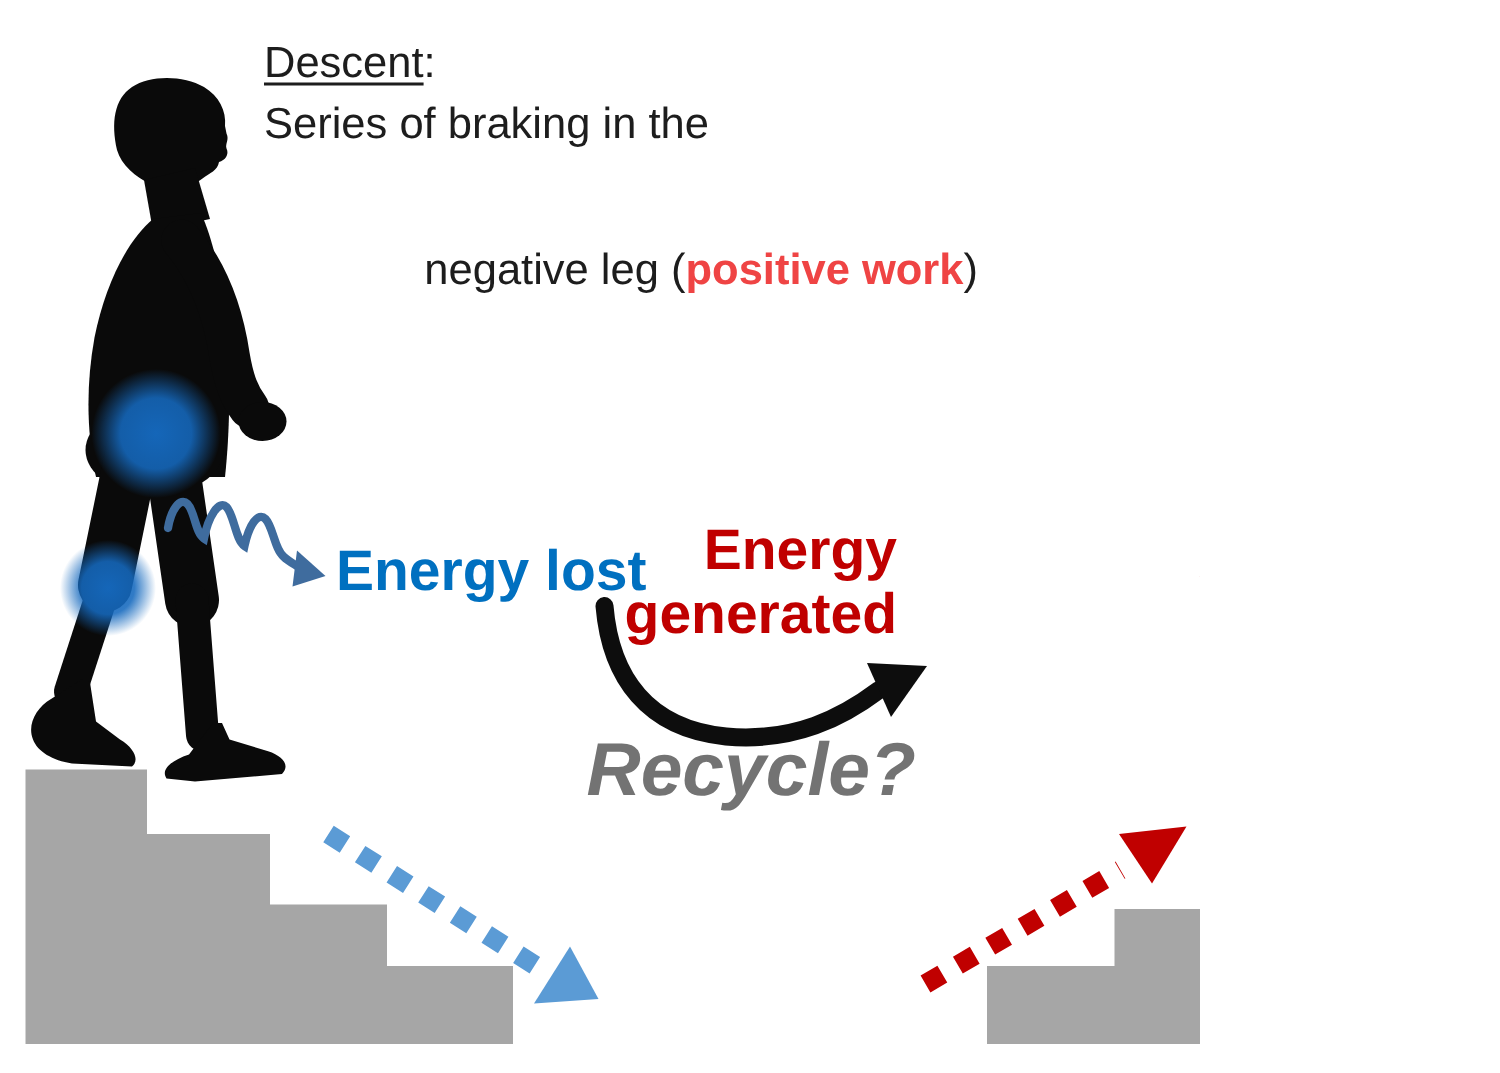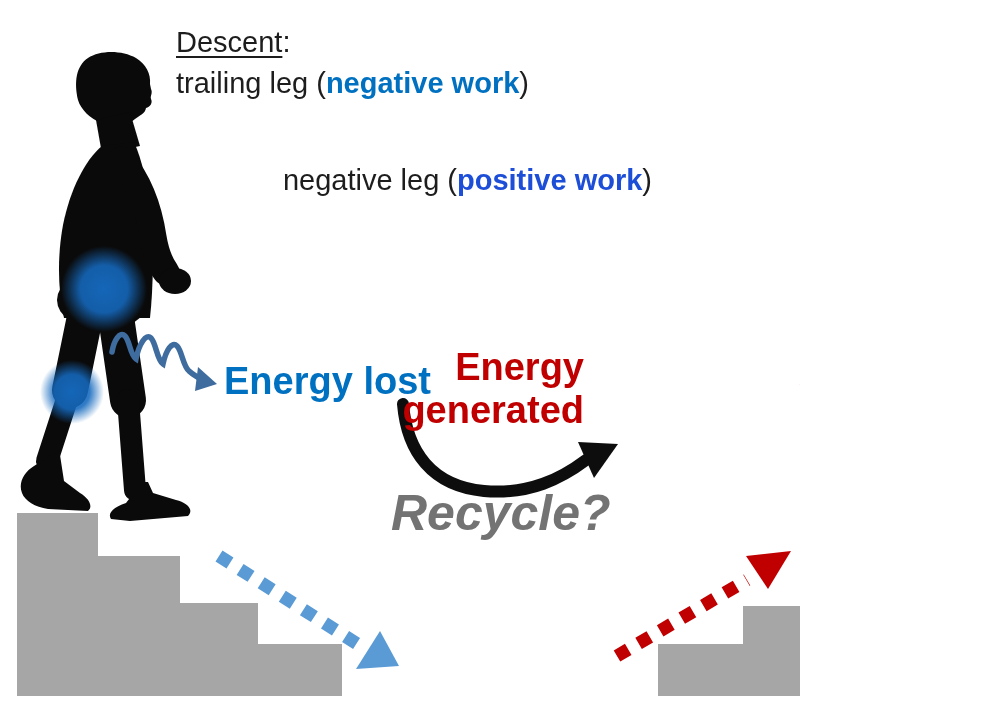--- a/index.html
+++ b/index.html
@@ -19,29 +19,29 @@
     white-space:nowrap;
   }
   .note .heading{
     text-decoration:underline;
     text-decoration-thickness:2px;
     text-underline-offset:4px;
   }
   .note-descent{left:176px;top:22px;text-align:left;}
   .note-ascent{right:148px;top:160px;text-align:right;}
   .hl-blue{color:#0070C0;font-weight:bold;}
-  .hl-red{color:#1d4ed8;font-weight:bold;}
+  .hl-red{color:#ef4444;font-weight:bold;}
   .energy-label{
     position:absolute;
     font-weight:bold;
     font-size:38px;
     white-space:nowrap;
   }
   .energy-lost{left:224px;top:360px;color:#0070C0;}
-  .energy-generated{right:216px;top:346px;color:#C00000;text-align:right;line-height:43px;}
+  .energy-generated{right:202px;top:346px;color:#C00000;text-align:right;line-height:43px;}
   .recycle-label{
     position:absolute;
     left:391px;top:484px;
     font-size:50px;
     font-weight:bold;
     font-style:italic;
     color:#737373;
     white-space:nowrap;
   }
 </style>
@@ -123,21 +123,21 @@
 
     <g transform="translate(797,385) rotate(-32)" stroke-width="2" fill="#C00000" stroke="#ffffff">
       <path d="M 0,0 L 18,0 L 40,19 L 18,38 L 0,38 L 22,19 Z"></path>
       <path d="M 22,0 L 40,0 L 62,19 L 40,38 L 22,38 L 44,19 Z"></path>
       <path d="M 44,0 L 62,0 L 84,19 L 62,38 L 44,38 L 66,19 Z"></path>
     </g>
   </svg>
 
   <div class="note note-descent">
     <div><span class="heading">Descent</span><span>:</span></div>
-    <div><span>trailing leg (</span><span class="hl-blue">negative work</span><span>)</span></div>
+    <div>Series of braking in the</div>
   </div>
 
   <div class="note note-ascent">
     <div><span>negative leg (</span><span class="hl-red">positive work</span><span>)</span></div>
   </div>
 
   <div class="energy-label energy-lost">Energy lost</div>
 
   <div class="energy-label energy-generated">
     <div>Energy</div>

